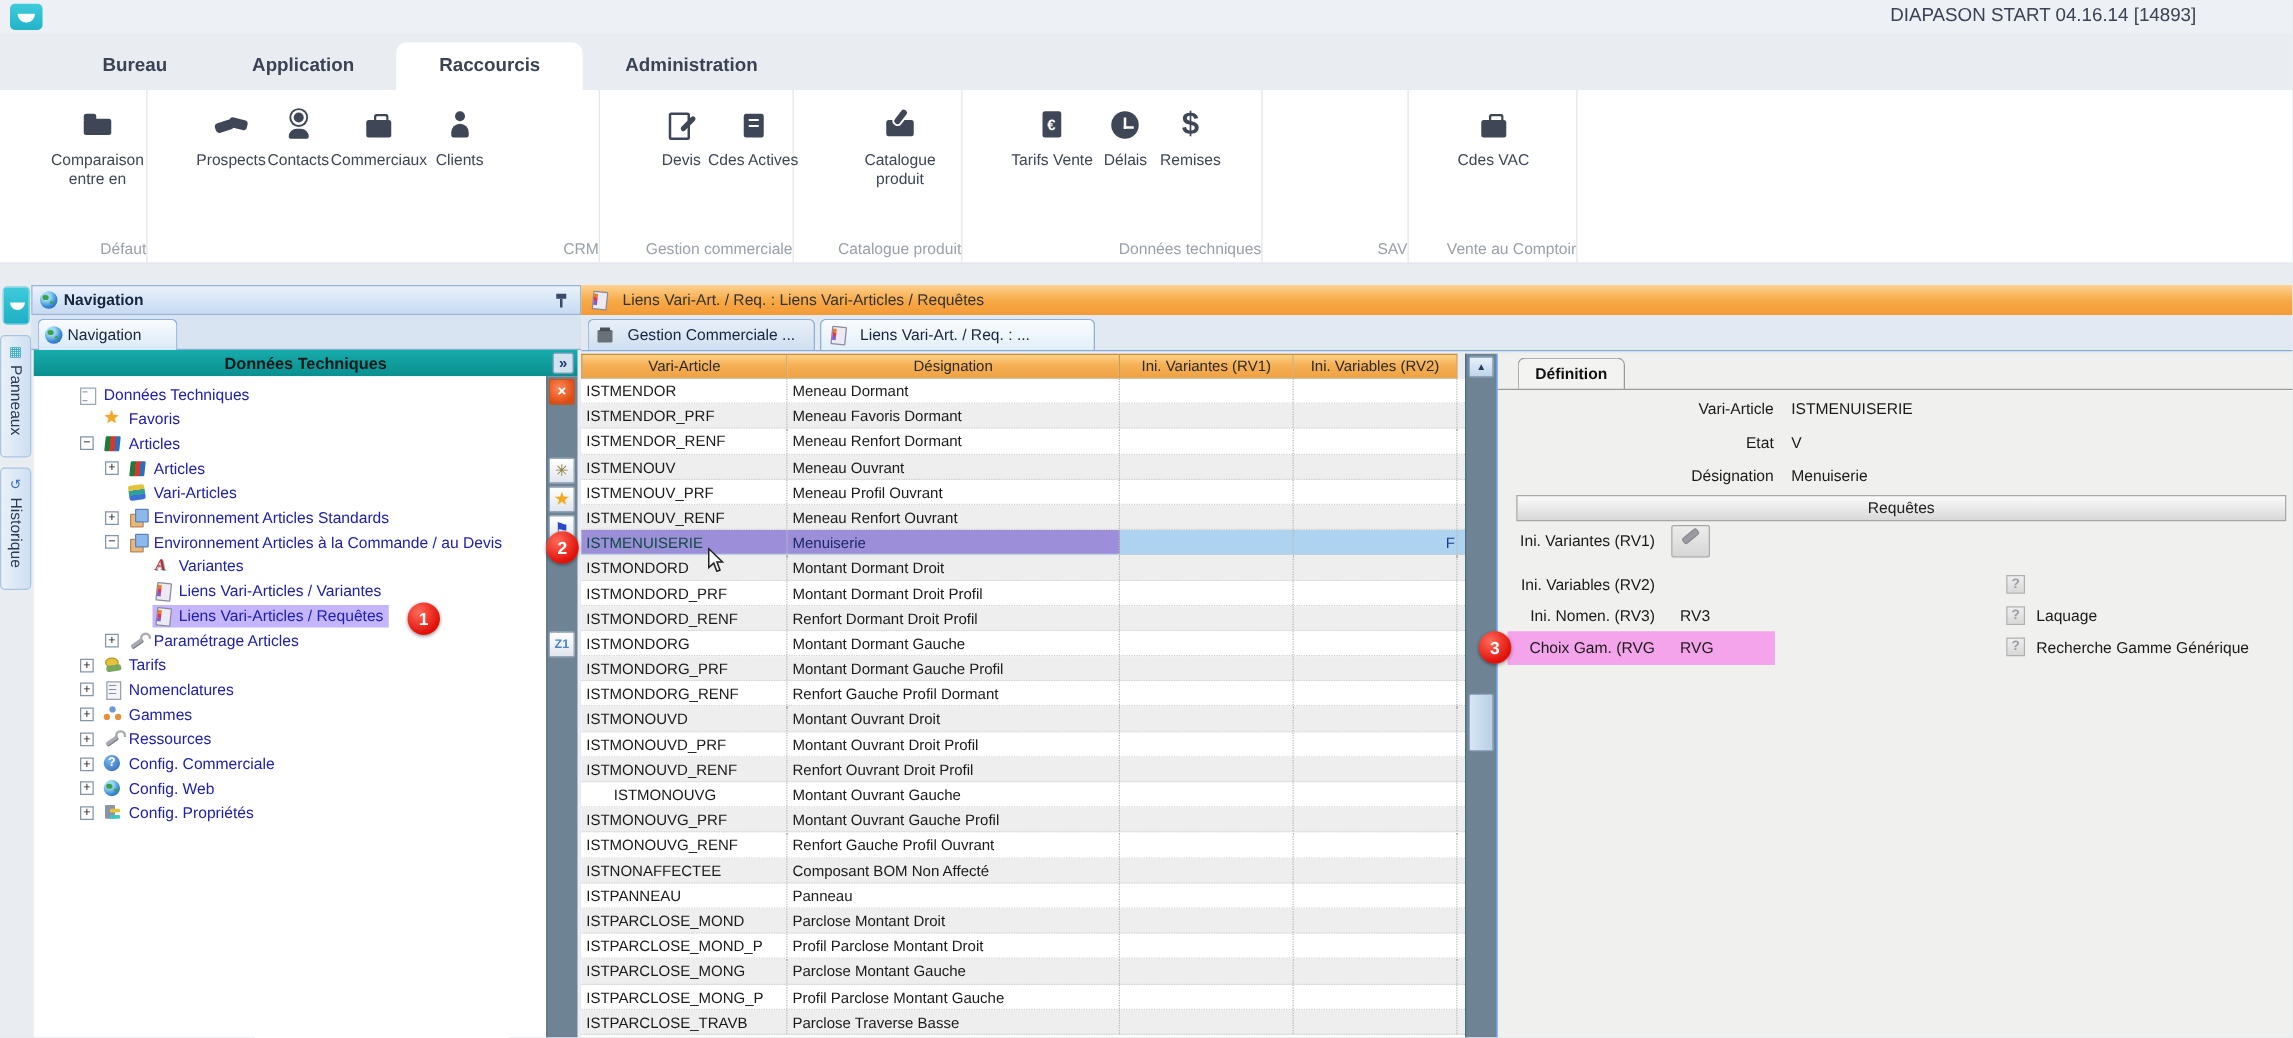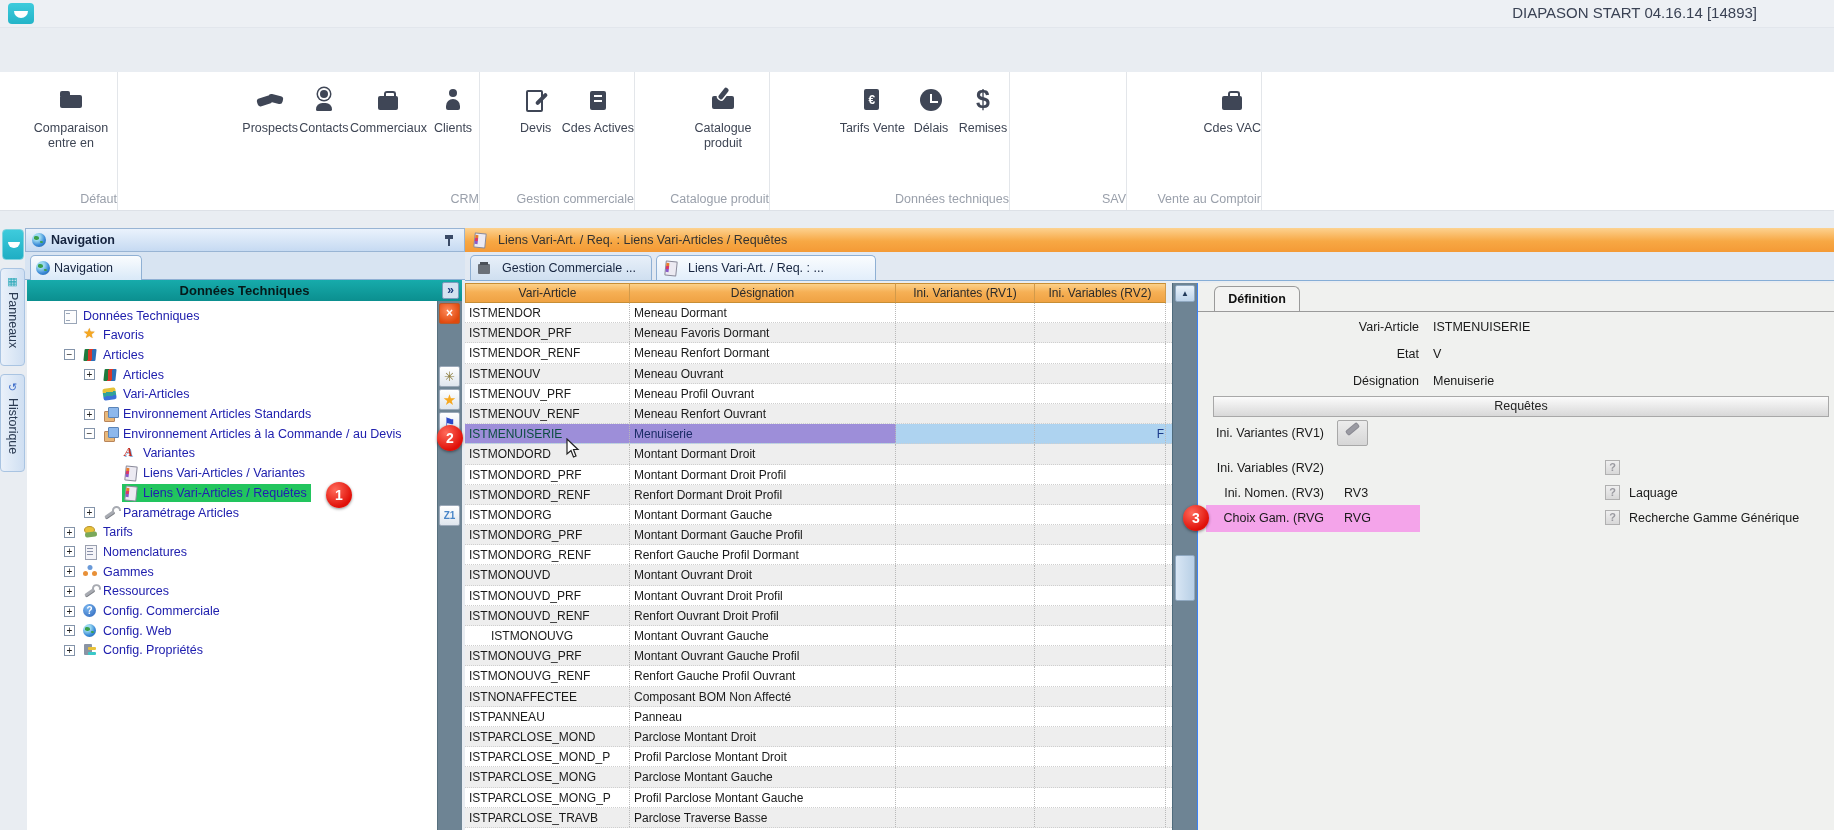--- a/index.html
+++ b/index.html
@@ -14,21 +14,21 @@
 
   
   .tabbar{position:absolute;left:0;top:27px;width:1834px;height:45px;background:#e9edf2;display:flex;align-items:flex-end;padding-left:48px;box-sizing:border-box;}
   .tabbar .tab{height:38px;line-height:38px;padding:0 34px;font-size:15px;font-weight:bold;color:#3a4254;cursor:default;}
   .tabbar .tab.active{background:#fff;border-radius:8px 8px 0 0;}
 
   
   .ribbon{position:absolute;left:0;top:72px;width:1834px;height:138px;background:#fff;border-bottom:1px solid #dde1e7;}
   .rgroups{display:flex;height:100%;}
   .rgroup{position:relative;height:100%;border-right:1px solid #e3e6ea;box-sizing:border-box;flex:none;}
-  .ritems{display:flex;justify-content:flex-end;align-items:flex-start;padding-top:14px;}
+  .ritems{display:flex;justify-content:flex-start;align-items:flex-start;padding-top:14px;padding-left:39px;}
   .ritem{display:flex;flex-direction:column;align-items:center;min-width:52px;cursor:default;}
   .ritem .rlabel{margin-top:7px;font-size:12.5px;color:#3e4554;text-align:center;line-height:1.2;white-space:nowrap;}
   .ritem.wide .rlabel{white-space:normal;width:92px;}
   .glabel{position:absolute;bottom:4px;left:0;right:0;text-align:right;font-size:12.5px;color:#9aa0ab;white-space:nowrap;}
 
   
   .ic{position:relative;width:28px;height:28px;display:block;}
   .folder-icon::before{content:"";position:absolute;left:3px;top:9px;width:22px;height:13px;background:#3f4656;border-radius:2px;}
   .folder-icon::after{content:"";position:absolute;left:3px;top:5px;width:10px;height:5px;background:#3f4656;border-radius:2px 2px 0 0;}
   .handshake-icon::before{content:"";position:absolute;left:1px;top:11px;width:15px;height:8px;background:#3f4656;border-radius:3px;transform:rotate(-18deg);}
@@ -69,21 +69,21 @@
   .nav-tabrow{position:absolute;left:25px;top:252px;width:440px;height:28px;background:#d8e4f2;border-bottom:1px solid #8fb0d4;box-sizing:border-box;}
   .nav-tab{position:absolute;left:5px;top:3px;height:25px;width:112px;background:linear-gradient(180deg,#fafcfe,#d9e9f8);border:1px solid #8fb0d4;border-bottom:none;border-radius:5px 5px 0 0;box-sizing:border-box;display:flex;align-items:center;font-size:12.5px;color:#16243f;}
   .nav-tab .globe-dot{margin-left:5px;margin-right:4px;}
   .teal-band{position:absolute;left:27px;top:280px;width:435px;height:21px;background:linear-gradient(180deg,#17abab,#0b8f8f);color:#051a1a;font-weight:bold;font-size:13px;text-align:center;line-height:21px;}
   .band-btn{position:absolute;right:3px;top:2px;width:17px;height:17px;background:#d4e2f0;border:1px solid #7c9cbc;box-sizing:border-box;font-size:12px;font-weight:bold;color:#1a3a7a;line-height:14px;text-align:center;border-radius:2px;}
   .tree{position:absolute;left:27px;top:301px;width:410px;height:529px;background:#fff;overflow:hidden;}
   .trow{position:absolute;left:0;right:0;height:19px;display:flex;align-items:center;box-sizing:border-box;white-space:nowrap;}
   .exp{width:11px;height:11px;border:1px solid #8494aa;background:#fff;font-size:10px;line-height:9px;text-align:center;color:#222;flex:none;margin-right:7px;box-sizing:border-box;}
   .expspace{width:18px;flex:none;}
   .tlabelwrap{display:flex;align-items:center;padding:2px 4px 2px 1px;}
-  .tlabelwrap.hl{background:#22c55e;}
+  .tlabelwrap.hl{background:#c4b5fd;}
   .tlabel{font-size:12.5px;color:#2020ae;}
 
   
   .ti{width:15px;height:14px;display:inline-block;position:relative;flex:none;margin-right:5px;}
   .databox-icon::before{content:"";position:absolute;left:1px;top:1px;width:11px;height:12px;background:#fdfdfd;border:1px solid #9aa6b8;}
   .databox-icon::after{content:"";position:absolute;left:3px;top:4px;width:4px;height:6px;border-top:1px solid #9aa6b8;border-bottom:1px solid #9aa6b8;}
   .star-icon::before{content:"★";position:absolute;left:0;top:-3px;font-size:14px;color:#f6a821;text-shadow:0 0 1px #c87d10;}
   .books-icon::before{content:"";position:absolute;left:1px;top:1px;width:12px;height:12px;background:linear-gradient(90deg,#1f7a3d 0 4px,#d8382a 4px 8px,#2b6fb8 8px 12px);border-radius:1px;transform:skewX(-6deg);}
   .books-stack-icon::before{content:"";position:absolute;left:0;top:1px;width:13px;height:12px;background:linear-gradient(180deg,#e4c23a 0 4px,#31a09a 4px 8px,#3a6fd8 8px 12px);border-radius:2px;transform:rotate(-8deg);}
   .layers-icon::before{content:"";position:absolute;left:1px;top:4px;width:9px;height:9px;background:#e8b87a;border:1px solid #b9855a;border-radius:1px;}
@@ -168,20 +168,26 @@
 </head>
 <body>
 
 <div id="app">
 
   <div class="titlebar">
     <div class="logo"></div>
     <div class="wintitle">DIAPASON START 04.16.14 [14893]</div>
   </div>
 
+  <div class="tabbar">
+      <div class="tab">Bureau</div>
+      <div class="tab">Application</div>
+      <div class="tab active">Raccourcis</div>
+      <div class="tab">Administration</div>
+    </div>
 
   <div class="ribbon">
     <div class="rgroups">
         <div class="rgroup" style="width: 118px;">
           <div class="ritems">
             <div class="ritem wide">
               <span class="ic folder-icon"></span>
               <span class="rlabel">Comparaison entre en</span>
             </div>
           </div>

